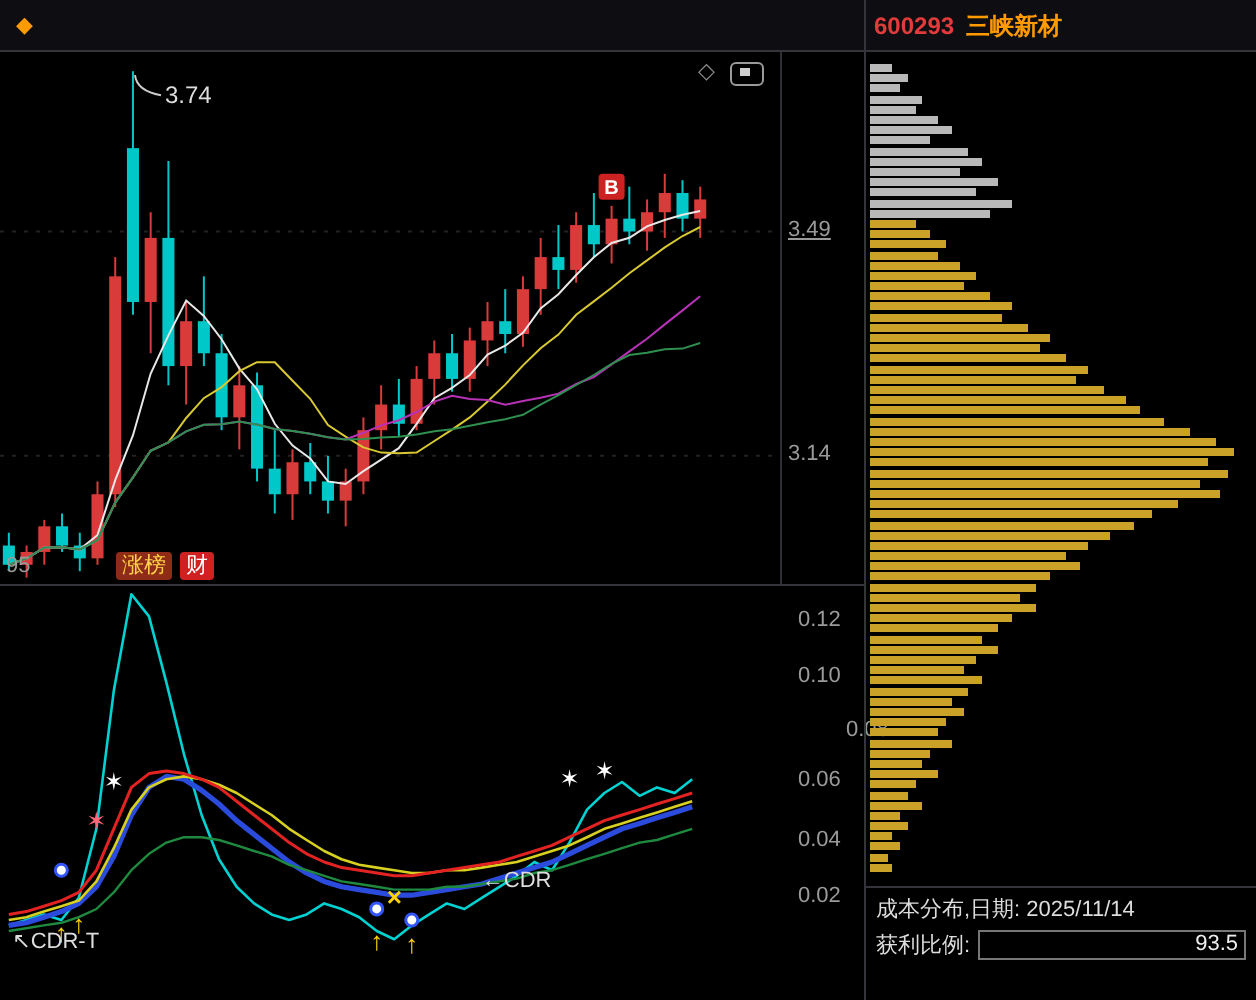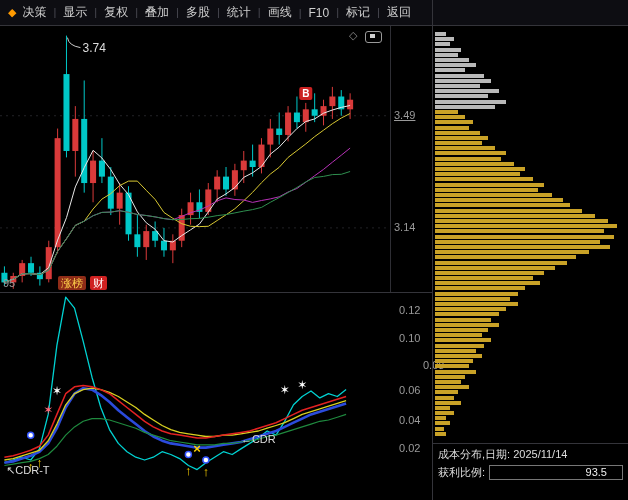--- a/index.html
+++ b/index.html
@@ -40,41 +40,33 @@
   #ind-axis{position:absolute;left:397px;top:0;width:34px;height:100%;}
   
   #hist{position:absolute;left:433px;top:26px;width:195px;height:417px;}
   #hist-bars{position:absolute;left:2px;top:6px;width:188px;height:405px;}
   .hbar{position:absolute;left:0;height:4px;}
   
   #info{position:absolute;left:433px;top:444px;width:195px;height:56px;padding:3px 5px;
         box-sizing:border-box;font-size:11px;color:#ddd;overflow:hidden;}
   .inforow{display:flex;align-items:center;margin-top:3px;}
   .valbox{flex:1;margin-left:4px;border:1px solid #777;height:13px;line-height:13px;
-          text-align:right;padding:0 15px;color:#eee;background:#000;}
+          text-align:right;padding:0 3px;color:#eee;background:#000;}
 </style>
 </head>
 <body>
 
 <div class="app">
 
   <header class="topbar">
     <span class="logo">◆</span>
-    <nav class="menubar">
-      <span class="mi">决策</span>
-      <span class="mi">显示</span>
-      <span class="mi">复权</span>
-      <span class="mi">叠加</span>
-      <span class="mi">多股</span>
-      <span class="mi">统计</span>
-      <span class="mi">画线</span>
-      <span class="mi">F10</span>
-      <span class="mi">标记</span>
-      <span class="mi">返回</span>
-    </nav>
+    <div class="stockinfo">
+      <span class="code">600293</span>
+      <span class="name">三峡新材</span>
+    </div>
   </header>
 
   <section id="main-chart">
     <svg id="main-svg" width="390" height="266">
         <line x1="0" y1="89.73493975903608" x2="390" y2="89.73493975903608" stroke="#222226" stroke-dasharray="2,4"></line>
         <line x1="0" y1="201.90361445783128" x2="390" y2="201.90361445783128" stroke="#222226" stroke-dasharray="2,4"></line>
         <line x1="4.431818181818182" y1="240.36144578313252" x2="4.431818181818182" y2="259.5903614457831" stroke="#00c8c8" stroke-width="1"></line>
         <rect x="1.418181818181818" y="246.7710843373494" width="6.027272727272727" height="9.61445783132524" fill="#00c8c8"></rect>
         <line x1="13.295454545454545" y1="246.7710843373494" x2="13.295454545454545" y2="262.79518072289153" stroke="#d93a3a" stroke-width="1"></line>
         <rect x="10.281818181818181" y="249.97590361445776" width="6.027272727272727" height="6.409638554216883" fill="#d93a3a"></rect>

